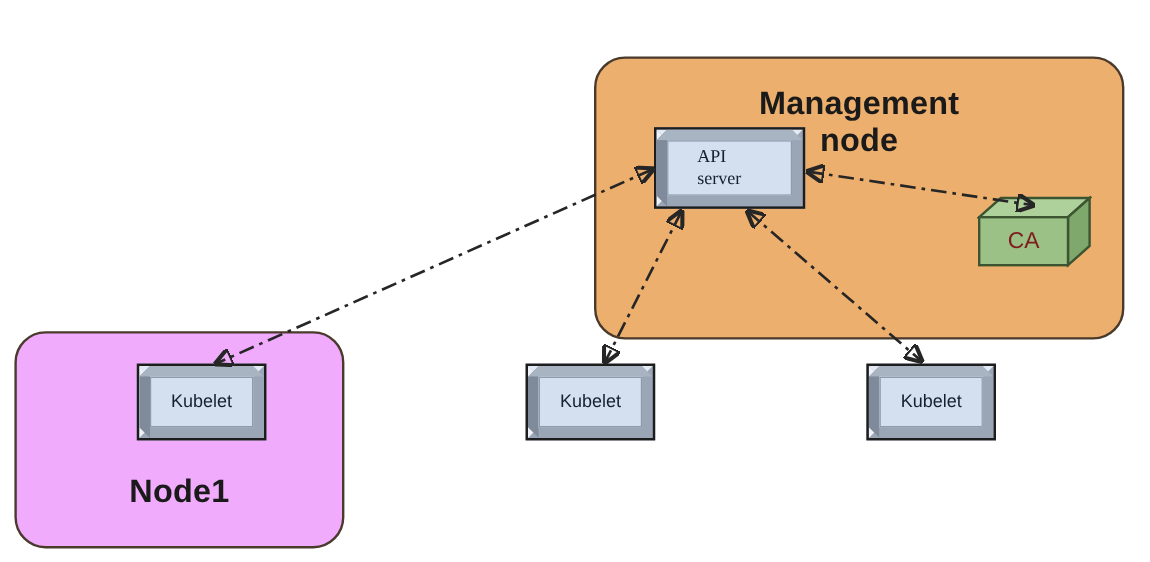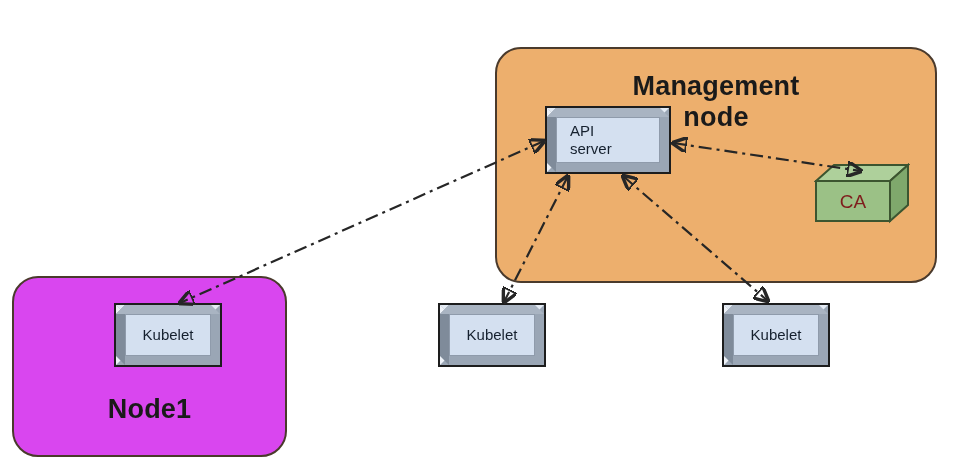--- a/index.html
+++ b/index.html
@@ -23,21 +23,21 @@
   .round-box {
     position: absolute;
     border-radius: 26px;
     border: 2px solid #4a3a2c;
     box-sizing: border-box;
   }
   .mgmt-box {
     background: #edaf6d;
   }
   .node-box {
-    background: #d946ef;
+    background: #f0abfc;
   }
 
   .box-title {
     position: absolute;
     left: 0;
     right: 0;
     text-align: center;
     color: #1a1a1a;
     font-size: 27px;
     font-weight: 600;
@@ -103,21 +103,22 @@
     color: #15202e;
     font-size: 15px;
     line-height: 1.2;
     text-align: center;
     white-space: pre-line;
     pointer-events: none;
   }
   .bevel-label.align-left {
     justify-content: flex-start;
     text-align: left;
-    padding-left: 14px;
+    padding-left: 25px;
+    font-family: Liberation Serif, serif;
   }
 
   
   #ca-shape {
     position: absolute;
   }
   .ca-label {
     position: absolute;
     color: #7f1d1d;
     font-size: 19px;

